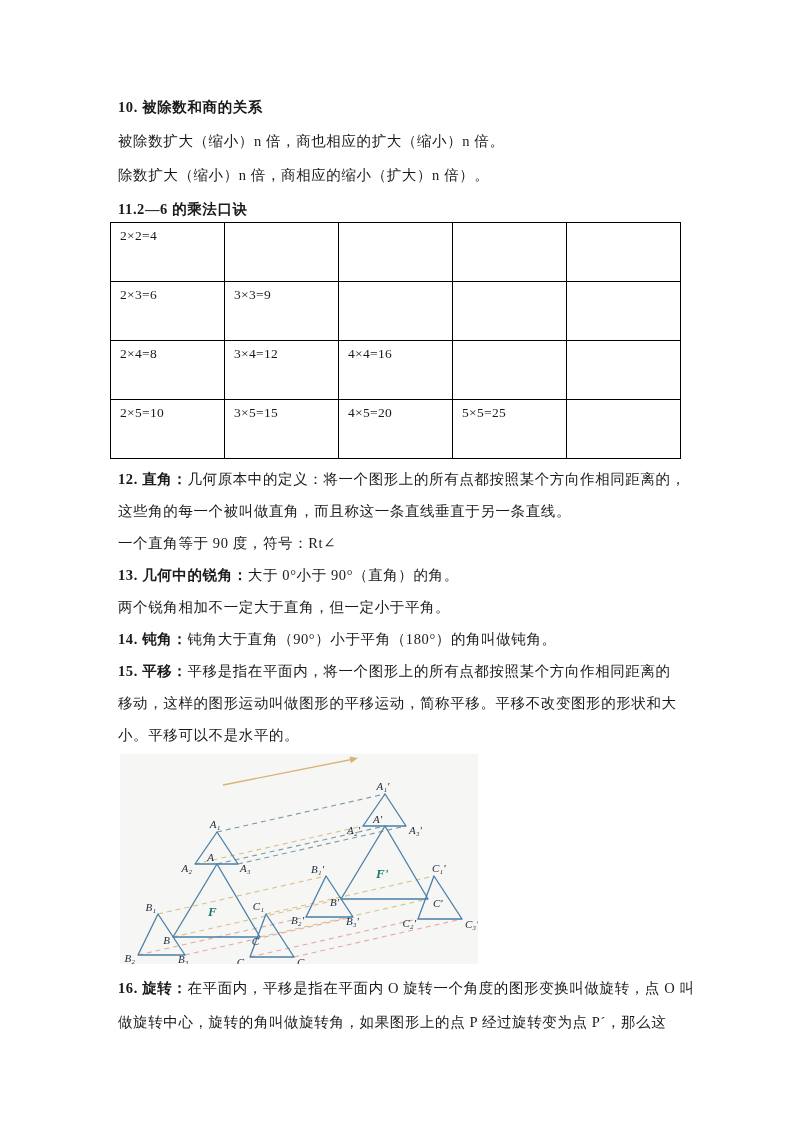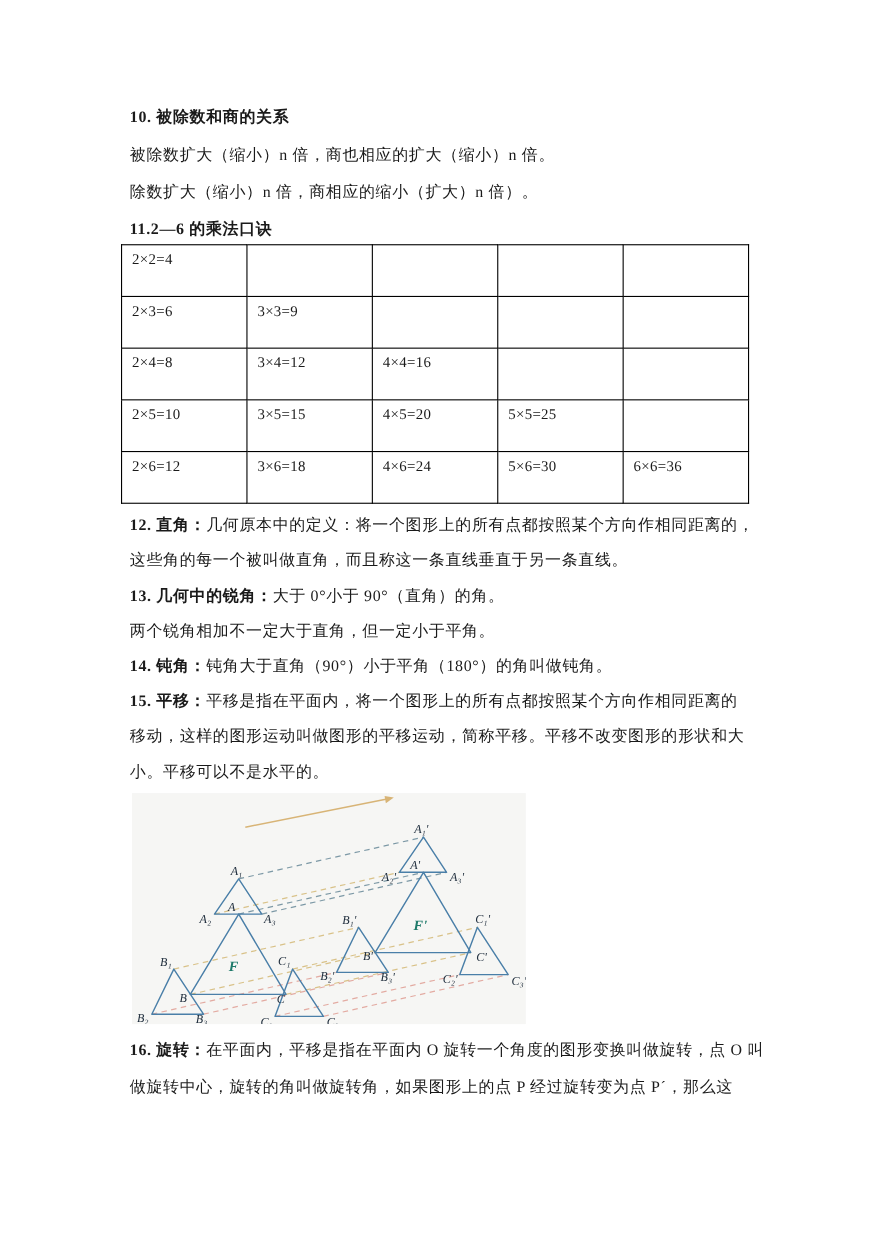--- a/index.html
+++ b/index.html
@@ -14,21 +14,21 @@
   .content{padding:90px 100px 0 118px;}
   .line{height:34px;line-height:34px;font-size:14.5px;letter-spacing:0.6px;white-space:nowrap;}
   .line2{height:32px;line-height:32px;font-size:14.5px;letter-spacing:0.6px;white-space:nowrap;}
   .seg-b{font-weight:bold;text-align:center;}
   table.mult{
     border-collapse:collapse;table-layout:fixed;
     width:571px;margin:-4px 0 0 -8px;
   }
   table.mult td{
     border:1px solid #000;height:41px;
-    padding:5px 4px 0 9px;vertical-align:top;
+    padding:5px 4px 12px 9px;vertical-align:top;
     font-size:13.5px;letter-spacing:0.3px;
   }
   .mid{margin-top:4px;}
   .figure{
     width:358px;height:210px;margin:3px 0 0 2px;
     background:#f6f6f4;
   }
   .bottom{margin-top:7px;}
   .tri{fill:none;stroke:#4a7fa8;stroke-width:1.3;stroke-linejoin:round;}
   .dash{fill:none;stroke-width:1.1;stroke-dasharray:5 4;}
@@ -74,33 +74,27 @@
         <td></td>
         <td></td>
       </tr>
       <tr>
         <td>2×5=10</td>
         <td>3×5=15</td>
         <td>4×5=20</td>
         <td>5×5=25</td>
         <td></td>
       </tr>
-      <tr>
-        <td>2×6=12</td>
-        <td>3×6=18</td>
-        <td>4×6=24</td>
-        <td>5×6=30</td>
-        <td>6×6=36</td>
-      </tr>
     </tbody>
       </table>
 
     <div class="mid">
       <div class="line2"><span class="seg-b">12. 直角：</span><span>几何原本中的定义：将一个图形上的所有点都按照某个方向作相同距离的，</span></div>
       <div class="line2"><span class="seg-b"></span><span>这些角的每一个被叫做直角，而且称这一条直线垂直于另一条直线。</span></div>
+      <div class="line2"><span class="seg-b"></span><span>一个直角等于 90 度，符号：Rt∠</span></div>
       <div class="line2"><span class="seg-b">13. 几何中的锐角：</span><span>大于 0°小于 90°（直角）的角。</span></div>
       <div class="line2"><span class="seg-b"></span><span>两个锐角相加不一定大于直角，但一定小于平角。</span></div>
       <div class="line2"><span class="seg-b">14. 钝角：</span><span>钝角大于直角（90°）小于平角（180°）的角叫做钝角。</span></div>
       <div class="line2"><span class="seg-b">15. 平移：</span><span>平移是指在平面内，将一个图形上的所有点都按照某个方向作相同距离的</span></div>
       <div class="line2"><span class="seg-b"></span><span>移动，这样的图形运动叫做图形的平移运动，简称平移。平移不改变图形的形状和大</span></div>
       <div class="line2"><span class="seg-b"></span><span>小。平移可以不是水平的。</span></div>
     </div>
 
     <div class="figure">
       <svg width="358" height="210" viewBox="0 0 358 210">

